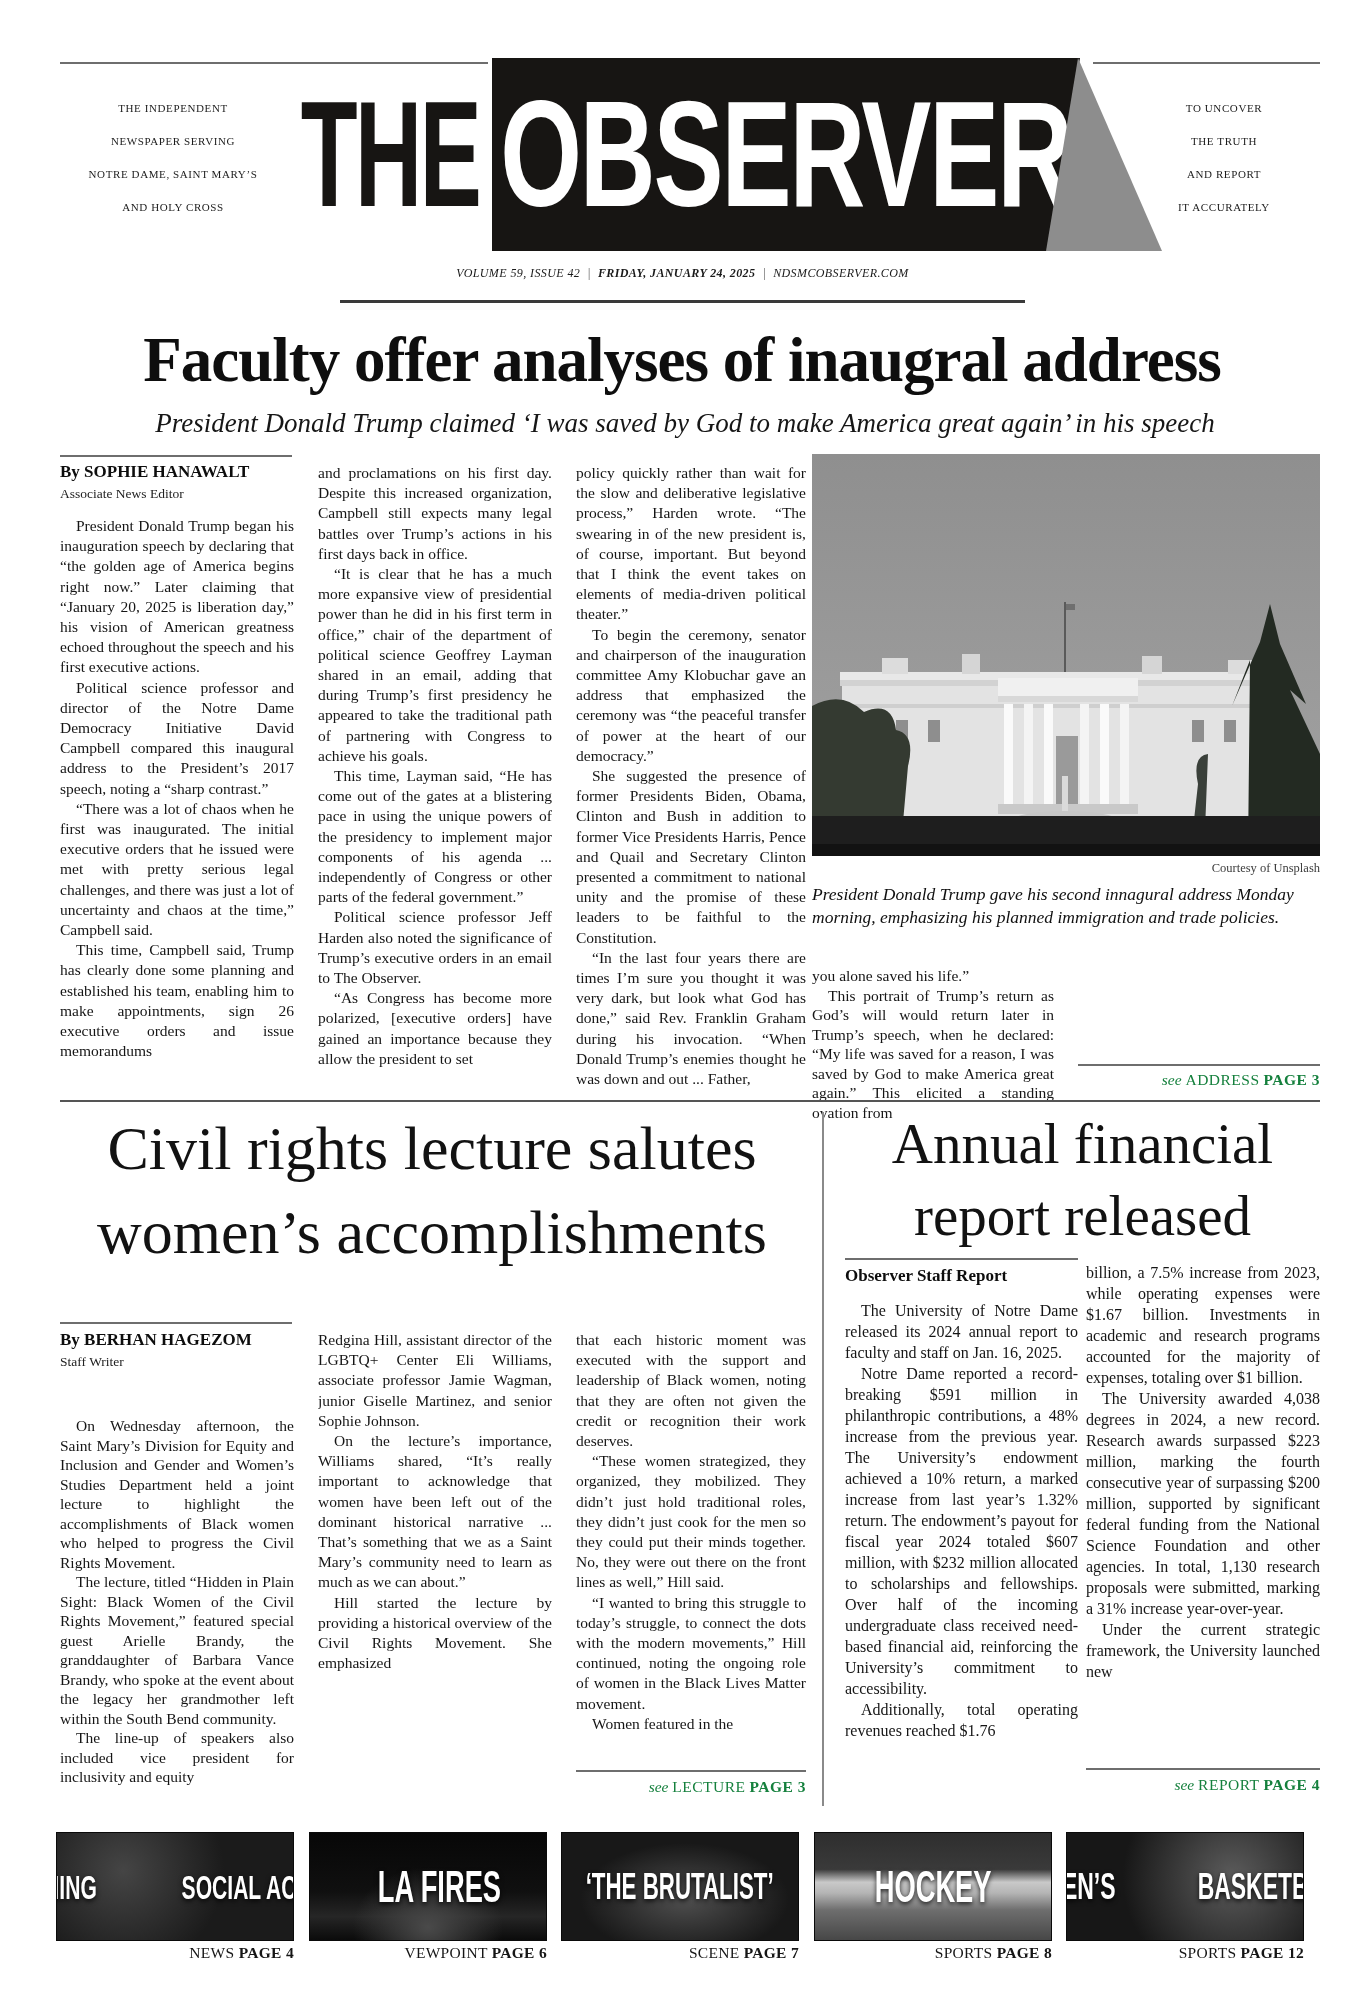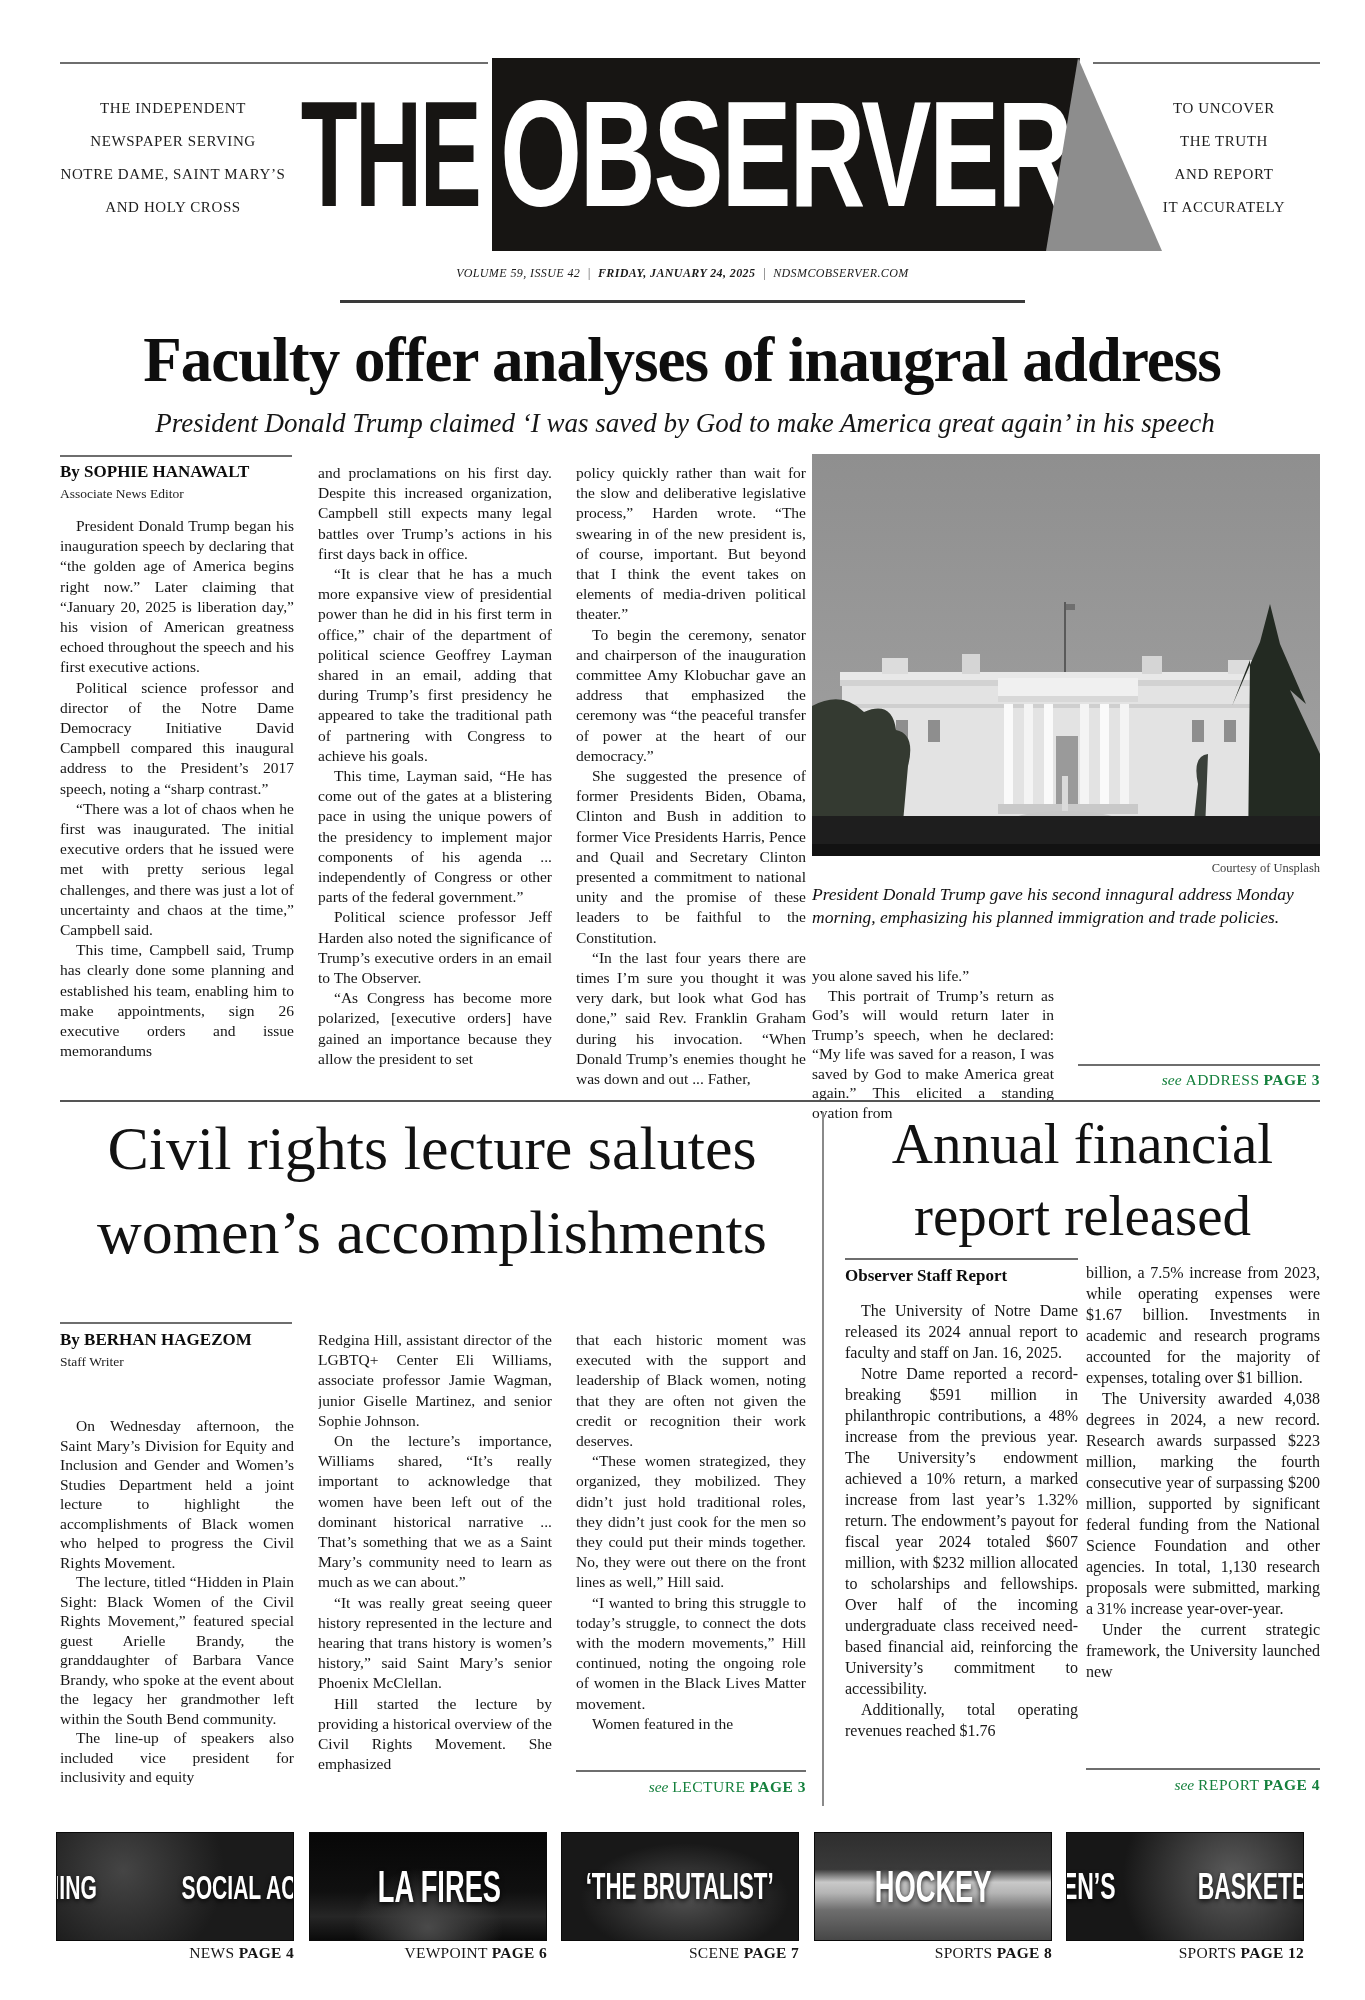--- a/index.html
+++ b/index.html
@@ -4,21 +4,21 @@
 <style>
   html,body{margin:0;padding:0;background:#ffffff;}
   .page{position:relative;width:1365px;height:2000px;background:#ffffff;overflow:hidden;
         font-family:"Liberation Serif", serif;color:#111;}
   .abs{position:absolute;box-sizing:border-box;}
   .rule{background:#6e6e6e;}
   .center{text-align:center;}
   .right{text-align:right;}
 
   
-  .mast-side{font-size:15px;letter-spacing:.6px;line-height:33px;color:#1c1c1c;text-align:center;}
+  .mast-side{font-size:11px;letter-spacing:.6px;line-height:33px;color:#1c1c1c;text-align:center;}
   .logo-the{display:flex;align-items:center;justify-content:center;}
   .logo-the span{font-family:"Liberation Sans",sans-serif;font-weight:700;font-size:150px;
         letter-spacing:-4px;transform:scaleX(.62);transform-origin:center;color:#171513;}
   .logo-box{background:#171513;display:flex;align-items:center;justify-content:center;
         clip-path:polygon(0 0,100% 0,94.5% 100%,0 100%);}
   .logo-box span{font-family:"Liberation Sans",sans-serif;font-weight:700;font-size:150px;
         letter-spacing:-3px;transform:scaleX(.70);transform-origin:center;color:#fff;}
   .issue-line{font-size:12px;letter-spacing:.4px;color:#1a1a1a;font-style:italic;}
   .issue-line .sep{color:#555;padding:0 7px;font-weight:400;}
   .issue-line b{font-weight:700;}
@@ -211,21 +211,20 @@
   <div class="abs byline-title" style="left:60px;top:1354px;width:234px;">Staff Writer</div>
 
   <div class="abs colblock lh195" style="left:60px;top:1396px;width:234px;height:396px;">
       <p>On Wednesday afternoon, the Saint Mary’s Division for Equity and Inclusion and Gender and Women’s Studies Department held a joint lecture to highlight the accomplishments of Black women who helped to progress the Civil Rights Movement.</p>
       <p>The lecture, titled “Hidden in Plain Sight: Black Women of the Civil Rights Movement,” featured special guest Arielle Brandy, the granddaughter of Barbara Vance Brandy, who spoke at the event about the legacy her grandmother left within the South Bend community.</p>
       <p>The line-up of speakers also included vice president for inclusivity and equity</p>
     </div>
   <div class="abs colblock cont" style="left:318px;top:1330px;width:234px;height:452px;">
       <p>Redgina Hill, assistant director of the LGBTQ+ Center Eli Williams, associate professor Jamie Wagman, junior Giselle Martinez, and senior Sophie Johnson.</p>
       <p>On the lecture’s importance, Williams shared, “It’s really important to acknowledge that women have been left out of the dominant historical narrative ... That’s something that we as a Saint Mary’s community need to learn as much as we can about.”</p>
-      <p>“It was really great seeing queer history represented in the lecture and hearing that trans history is women’s history,” said Saint Mary’s senior Phoenix McClellan.</p>
       <p>Hill started the lecture by providing a historical overview of the Civil Rights Movement. She emphasized</p>
     </div>
   <div class="abs colblock cont" style="left:576px;top:1330px;width:230px;height:434px;">
       <p>that each historic moment was executed with the support and leadership of Black women, noting that they are often not given the credit or recognition their work deserves.</p>
       <p>“These women strategized, they organized, they mobilized. They didn’t just hold traditional roles, they didn’t just cook for the men so they could put their minds together. No, they were out there on the front lines as well,” Hill said.</p>
       <p>“I wanted to bring this struggle to today’s struggle, to connect the dots with the modern movements,” Hill continued, noting the ongoing role of women in the Black Lives Matter movement.</p>
       <p>Women featured in the</p>
     </div>
 
   <div class="abs rule" style="left:576px;top:1770px;width:230px;height:2px;"></div>

